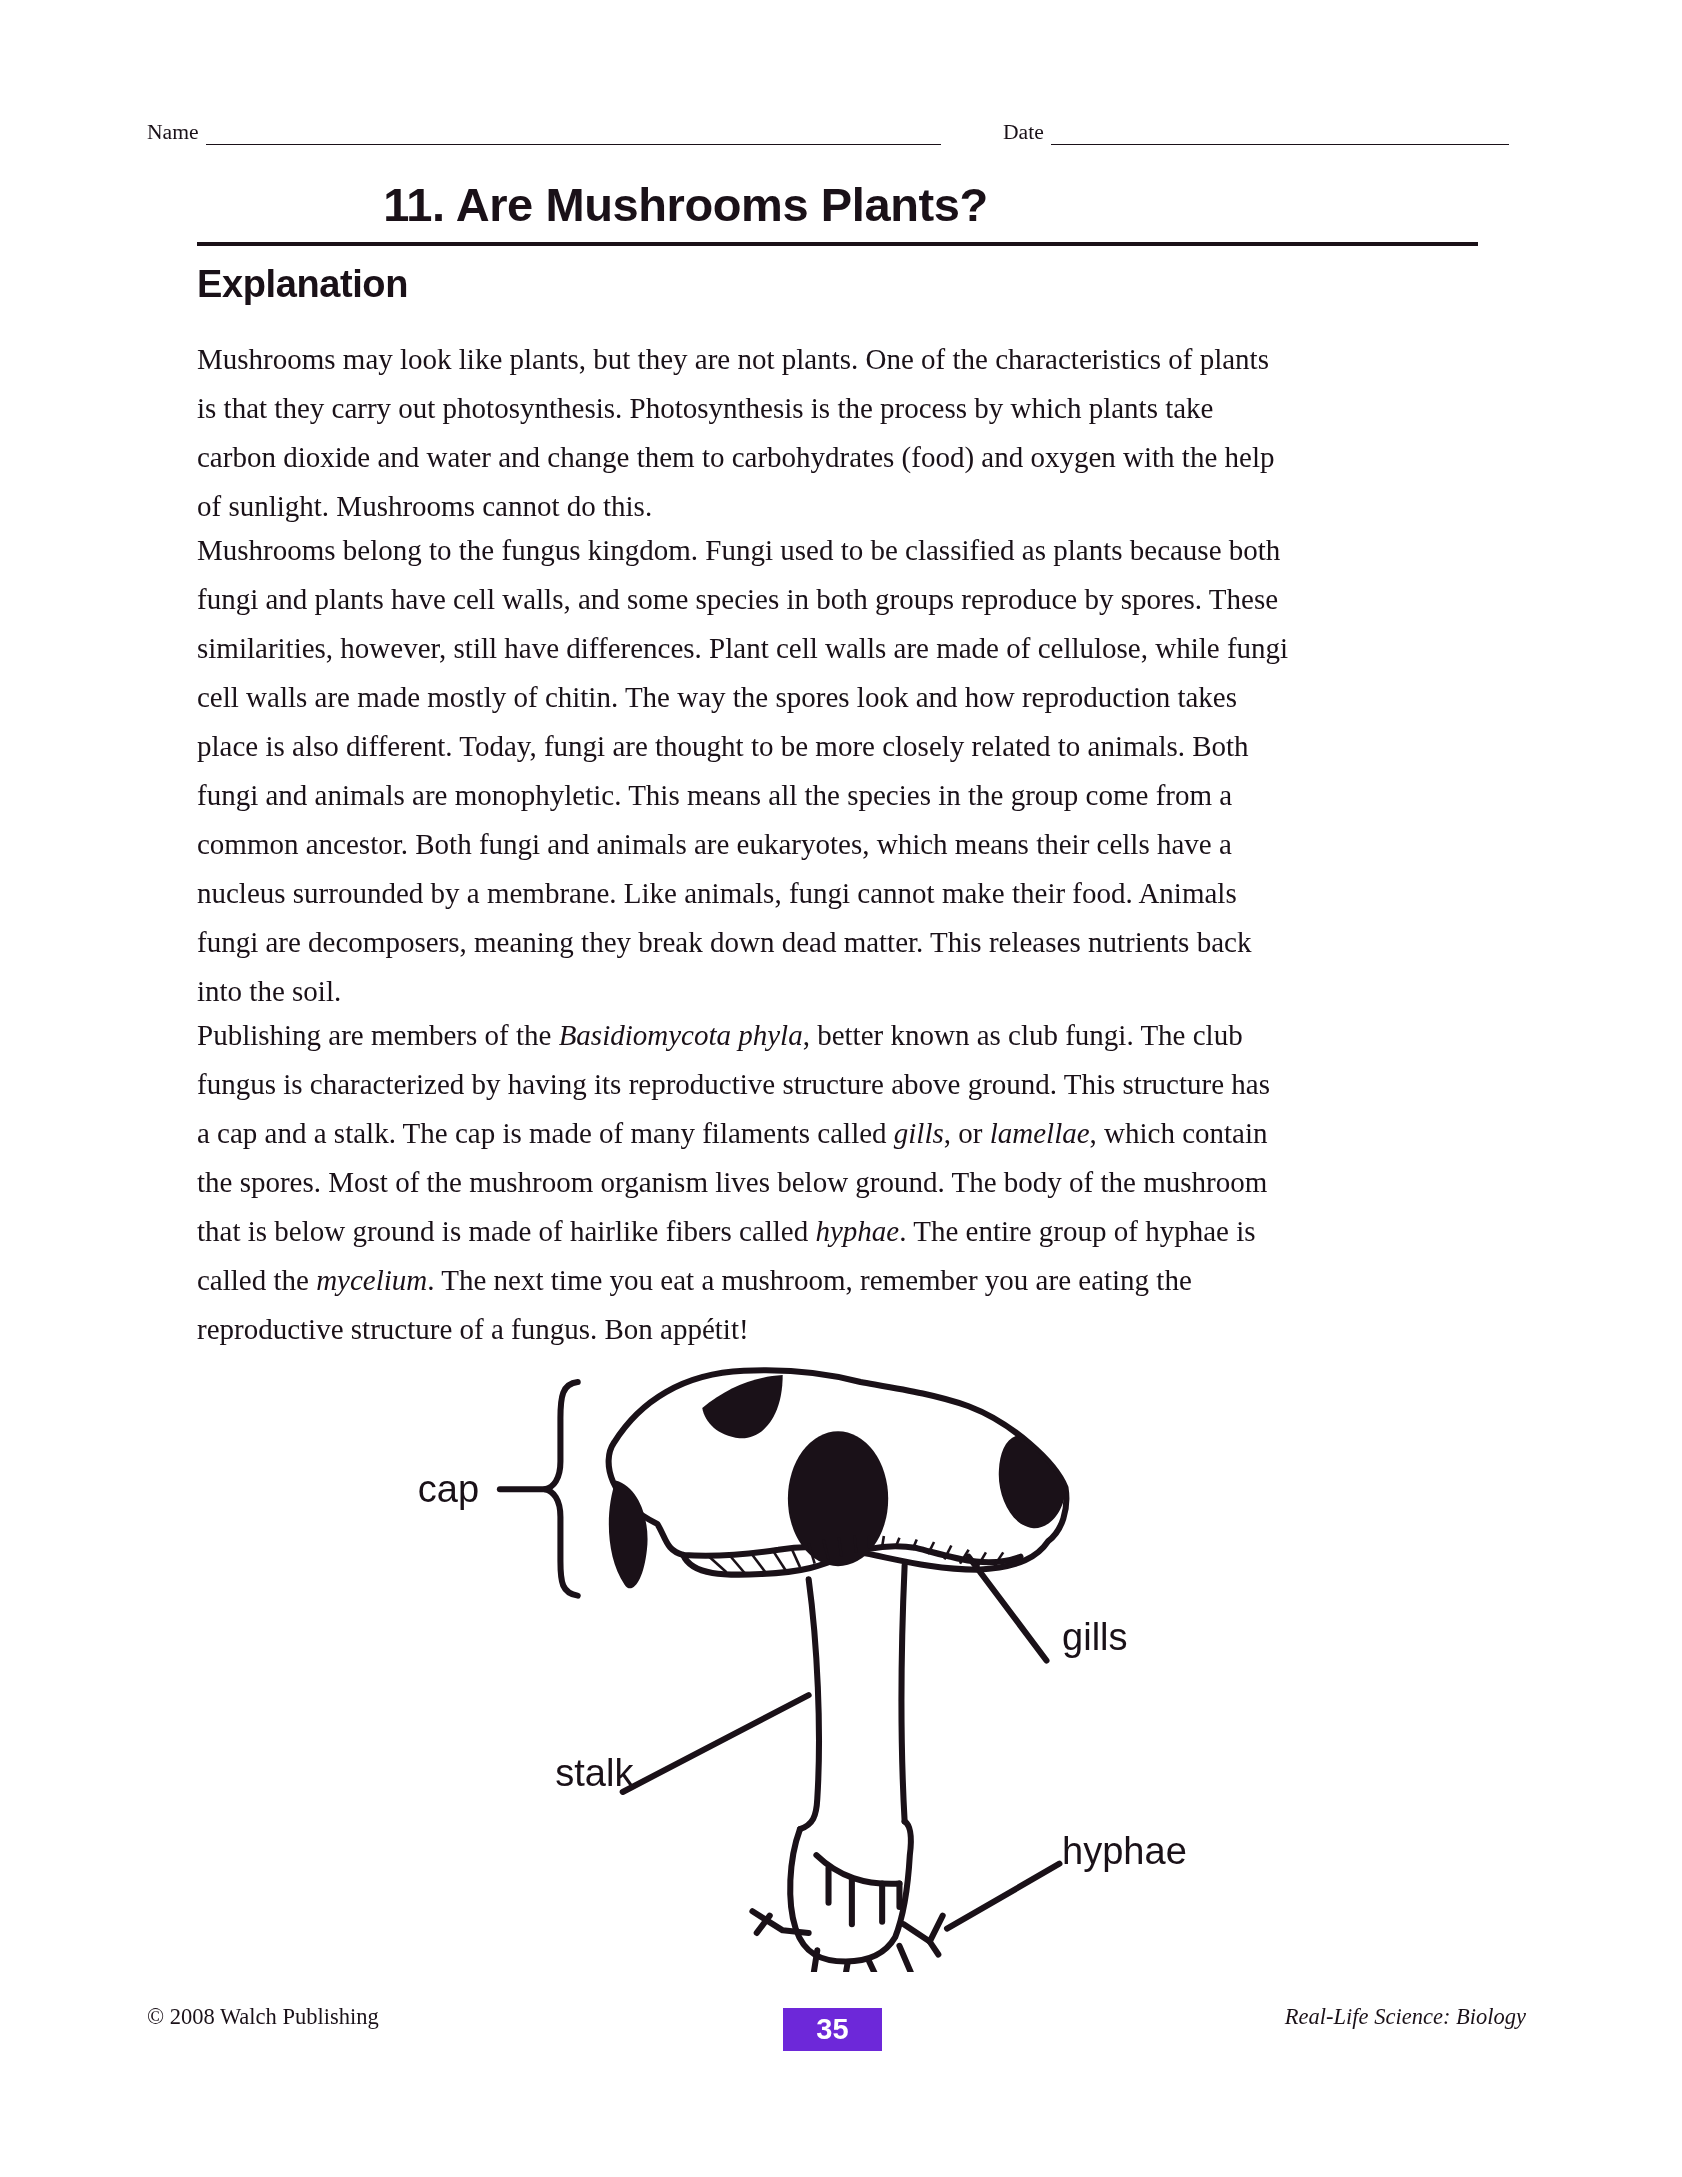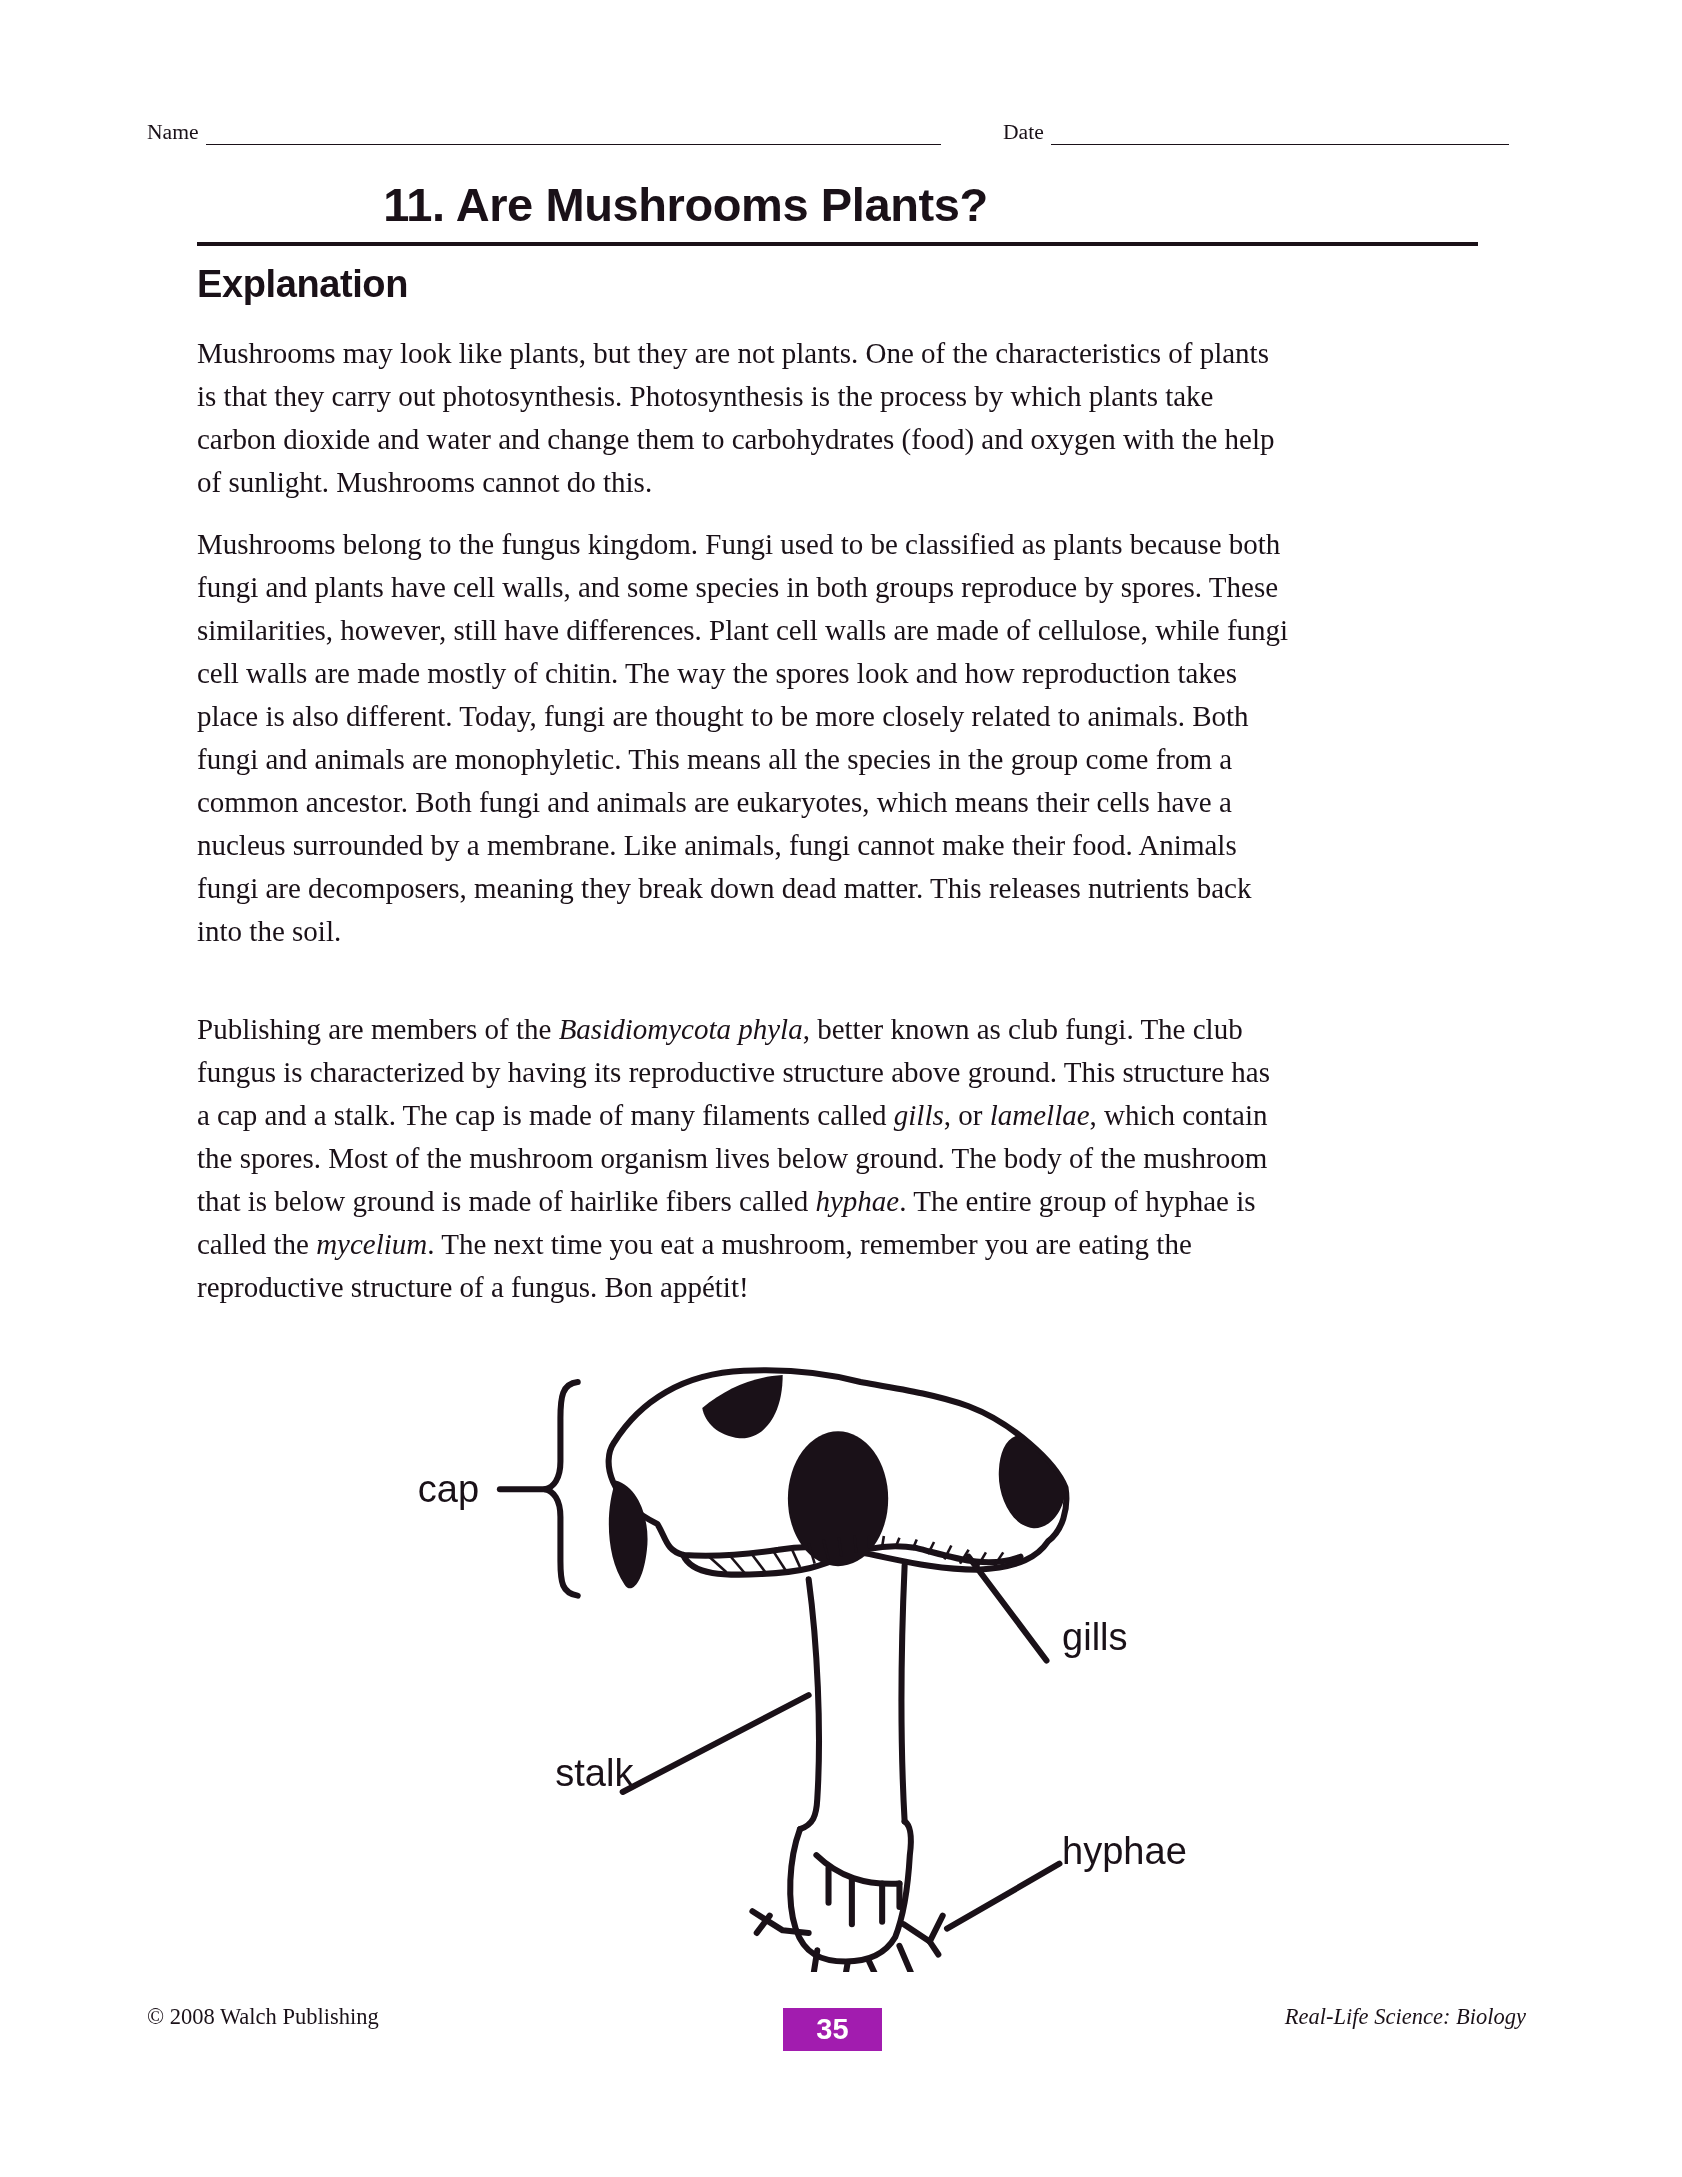--- a/index.html
+++ b/index.html
@@ -8,27 +8,27 @@
   .sans { font-family: "Liberation Sans", "DejaVu Sans", sans-serif; }
   .header-row { position: absolute; top: 119px; left: 147px; width: 1366px; height: 35px; font-size: 21.6px; }
   .hfield { position: absolute; top: 0; display: flex; align-items: center; }
   .hlabel { line-height: 26px; }
   .hline { border-bottom: 1.7px solid #1a1118; height: 24px; margin-left: 7px; }
   #page-title { position: absolute; top: 177px; left: 0; width: 1371px; text-align: center; font-size: 47px; font-weight: bold; letter-spacing: -0.4px; }
   #title-rule { position: absolute; top: 242px; left: 197px; width: 1281px; height: 3.5px; background: #1a1118; }
   #section-heading { position: absolute; top: 263px; left: 197px; font-size: 38px; font-weight: bold; letter-spacing: -0.4px; }
   .body-text { position: absolute; left: 197px; width: 1288px; font-size: 29px; line-height: 43px; }
   .body-text p { margin: 0 0 19px 0; text-align: left; }
-  .body-text .ln { display: block; white-space: nowrap; }
+  .body-text .ln { display: block; white-space: nowrap; margin-top: 6px; }
   .body-text i { font-style: italic; }
   #diagram { position: absolute; left: 0; top: 1349px; width: 1683px; height: 623px; }
   .dlabel { font-family: "Liberation Sans", "DejaVu Sans", sans-serif; font-size: 44px; fill: #1a1118; }
   .footer-left { position: absolute; top: 2004px; left: 147px; font-size: 22.5px; }
   .footer-right { position: absolute; top: 2004px; right: 157px; font-size: 22.5px; font-style: italic; }
-  .page-box { position: absolute; top: 2008px; left: 783px; width: 99px; height: 43px; background: #a21caf; color: #ffffff; text-align: center; font-size: 29px; font-weight: bold; line-height: 43px; }
+  .page-box { position: absolute; top: 2008px; left: 783px; width: 99px; height: 43px; background: #6d28d9; color: #ffffff; text-align: center; font-size: 29px; font-weight: bold; line-height: 43px; }
 </style>
 </head>
 <body>
 
 <div class="header-row serif">
   <div class="hfield" style="left:0;">
     <span class="hlabel">Name</span>
     <span class="hline" style="width:735px;"></span>
   </div>
   <div class="hfield" style="left:856px;">

